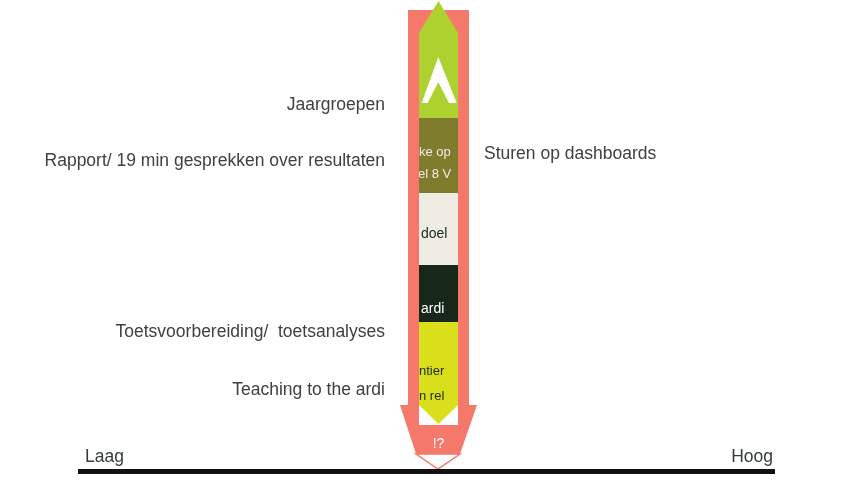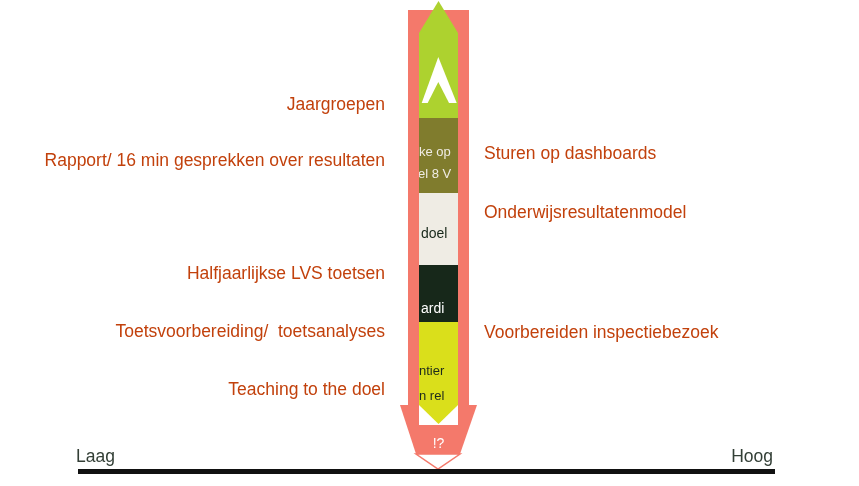--- a/index.html
+++ b/index.html
@@ -1,47 +1,44 @@
 <!DOCTYPE html>
 <html><head>
 <meta charset="utf-8">
 <style>
   html,body{margin:0;padding:0;background:#ffffff;}
   .canvas{
     position:relative;width:859px;height:486px;background:#ffffff;overflow:hidden;
     font-family:"Liberation Sans",sans-serif;
   }
   .side-label{
-    position:absolute;color:#c2410c;font-size:17.5px;line-height:20px;
+    position:absolute;color:#404040;font-size:17.5px;line-height:20px;
     white-space:pre;
   }
   .left-label{right:474px;text-align:right;}
   .right-label{left:484px;text-align:center;}
   .l1{top:94px;} .l2{top:150px;} .l3{top:206px;} .l4{top:263px;} .l5{top:321px;} .l6{top:379px;}
   .r1{top:143px;} .r2{top:202px;} .r3{top:261px;} .r4{top:322px;}
   .axis-line{position:absolute;left:78px;top:469px;width:697px;height:5px;background:#111111;}
   .axis-label{position:absolute;color:#333F36;font-size:17.5px;top:446px;}
-  .axis-left{left:76px;} .axis-right{right:86px;}
+  .axis-left{left:85px;} .axis-right{right:86px;}
   .center-graphic{position:absolute;left:395px;top:0;width:86px;height:475px;}
   svg text{font-family:"Liberation Sans",sans-serif;}
 </style>
 </head>
 <body>
 
 <div class="canvas">
 
   <div class="side-label left-label l1">Jaargroepen</div>
-  <div class="side-label left-label l2">Rapport/ 16 min gesprekken over resultaten</div>
-  <div class="side-label left-label l4">Halfjaarlijkse LVS toetsen</div>
+  <div class="side-label left-label l2">Rapport/ 19 min gesprekken over resultaten</div>
   <div class="side-label left-label l5">Toetsvoorbereiding/  toetsanalyses</div>
-  <div class="side-label left-label l6">Teaching to the doel</div>
+  <div class="side-label left-label l6">Teaching to the ardi</div>
 
   <div class="side-label right-label r1">Sturen op dashboards</div>
-  <div class="side-label right-label r2">Onderwijsresultatenmodel</div>
-  <div class="side-label right-label r4">Voorbereiden inspectiebezoek</div>
 
   <svg class="center-graphic" viewBox="0 0 86 475" width="86" height="475" xmlns="http://www.w3.org/2000/svg">
     <defs>
       <clipPath id="colclip">
           <rect x="24" y="0" width="39" height="405"></rect>
         </clipPath>
     </defs>
 
     <rect x="13" y="10" width="61" height="395" fill="#F4796B"></rect>
     <polygon points="5,405 82,405 65,454 21,454" fill="#F4796B"></polygon>

